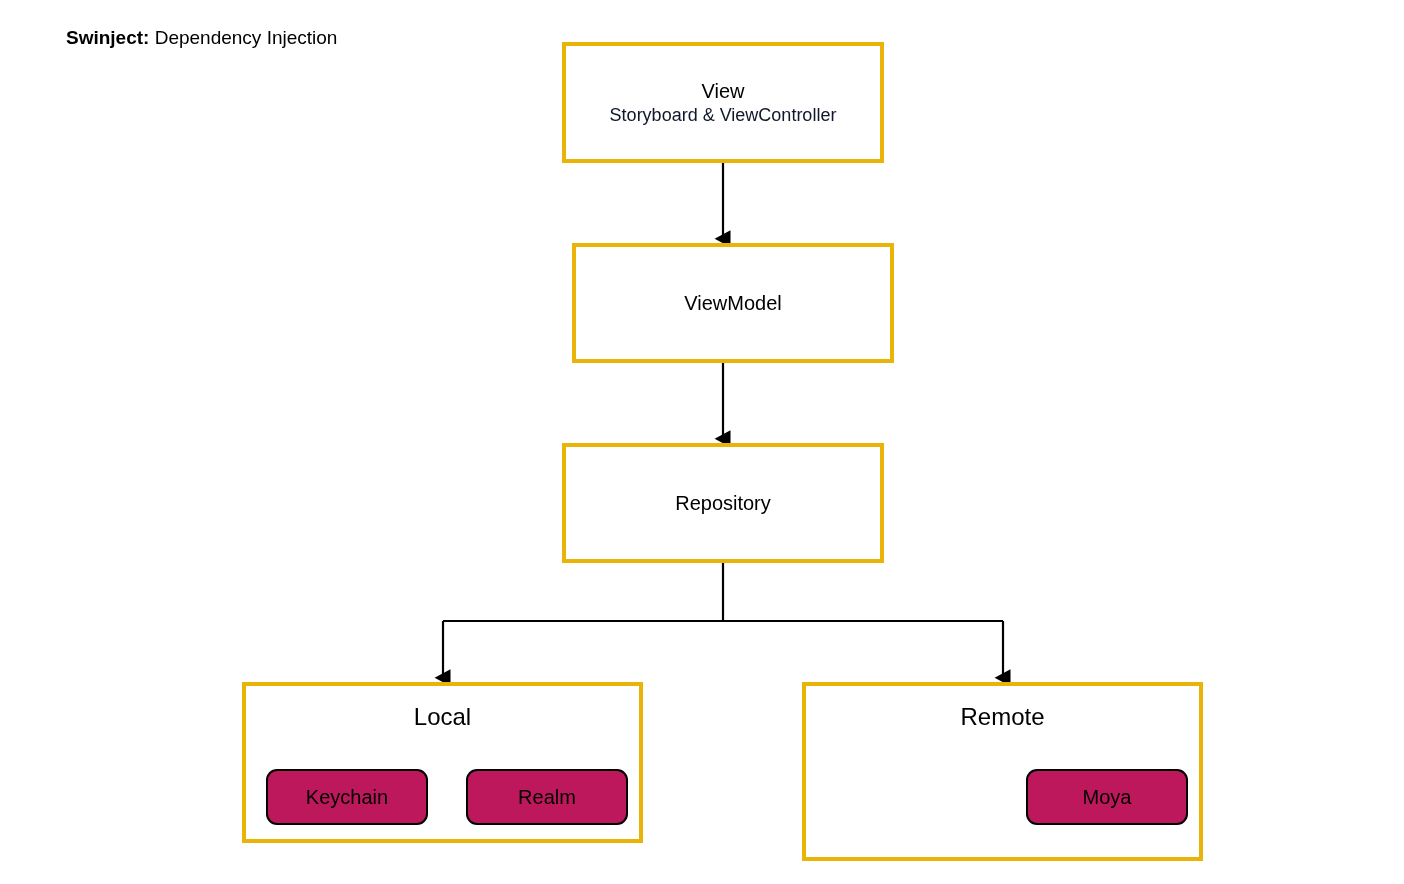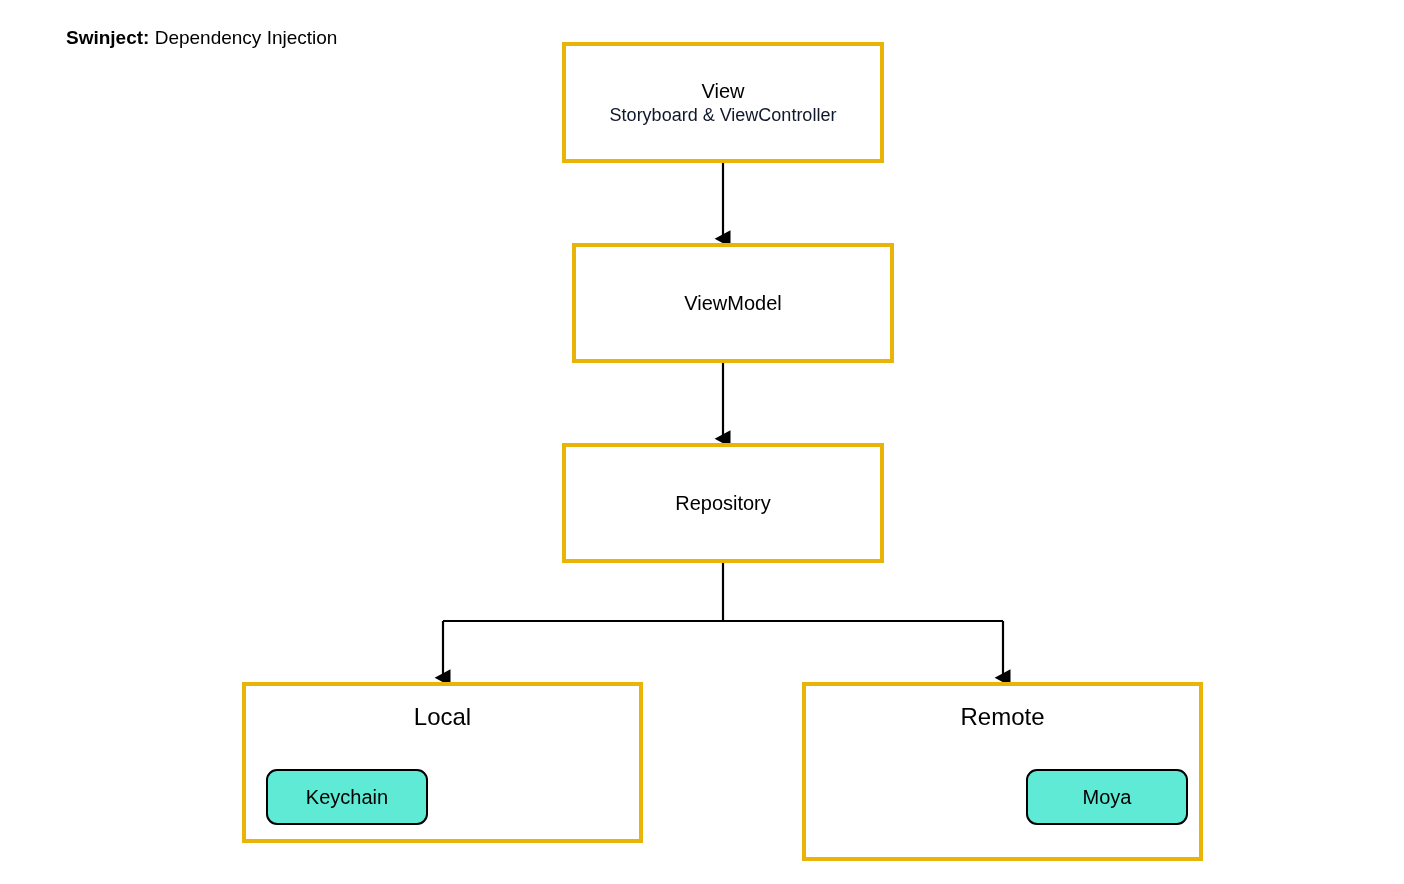--- a/index.html
+++ b/index.html
@@ -75,21 +75,21 @@
     font-size: 24px;
     color: #000000;
   }
 
   
   .chip {
     position: absolute;
     box-sizing: border-box;
     border: 2px solid #000000;
     border-radius: 11px;
-    background: #5eead4;
+    background: #be185d;
     display: flex;
     align-items: center;
     justify-content: center;
     font-size: 20px;
     color: #000000;
   }
 
   
   .edges {
     position: absolute;
@@ -147,20 +147,23 @@
     <div class="node-label-wrap">
       <span class="node-title">Repository</span>
     </div>
   </div>
 
   <div class="node" style="left:242px; top:682px; width:401px; height:161px;">
     <div class="group-label">Local</div>
     <div class="chip" style="left:20px; top:83px; width:162px; height:56px;">
       <span>Keychain</span>
     </div>
+    <div class="chip" style="left:220px; top:83px; width:162px; height:56px;">
+      <span>Realm</span>
+    </div>
   </div>
 
   <div class="node" style="left:802px; top:682px; width:401px; height:179px;">
     <div class="group-label">Remote</div>
     <div class="chip" style="left:220px; top:83px; width:162px; height:56px;">
       <span>Moya</span>
     </div>
   </div>
 
 </div>

